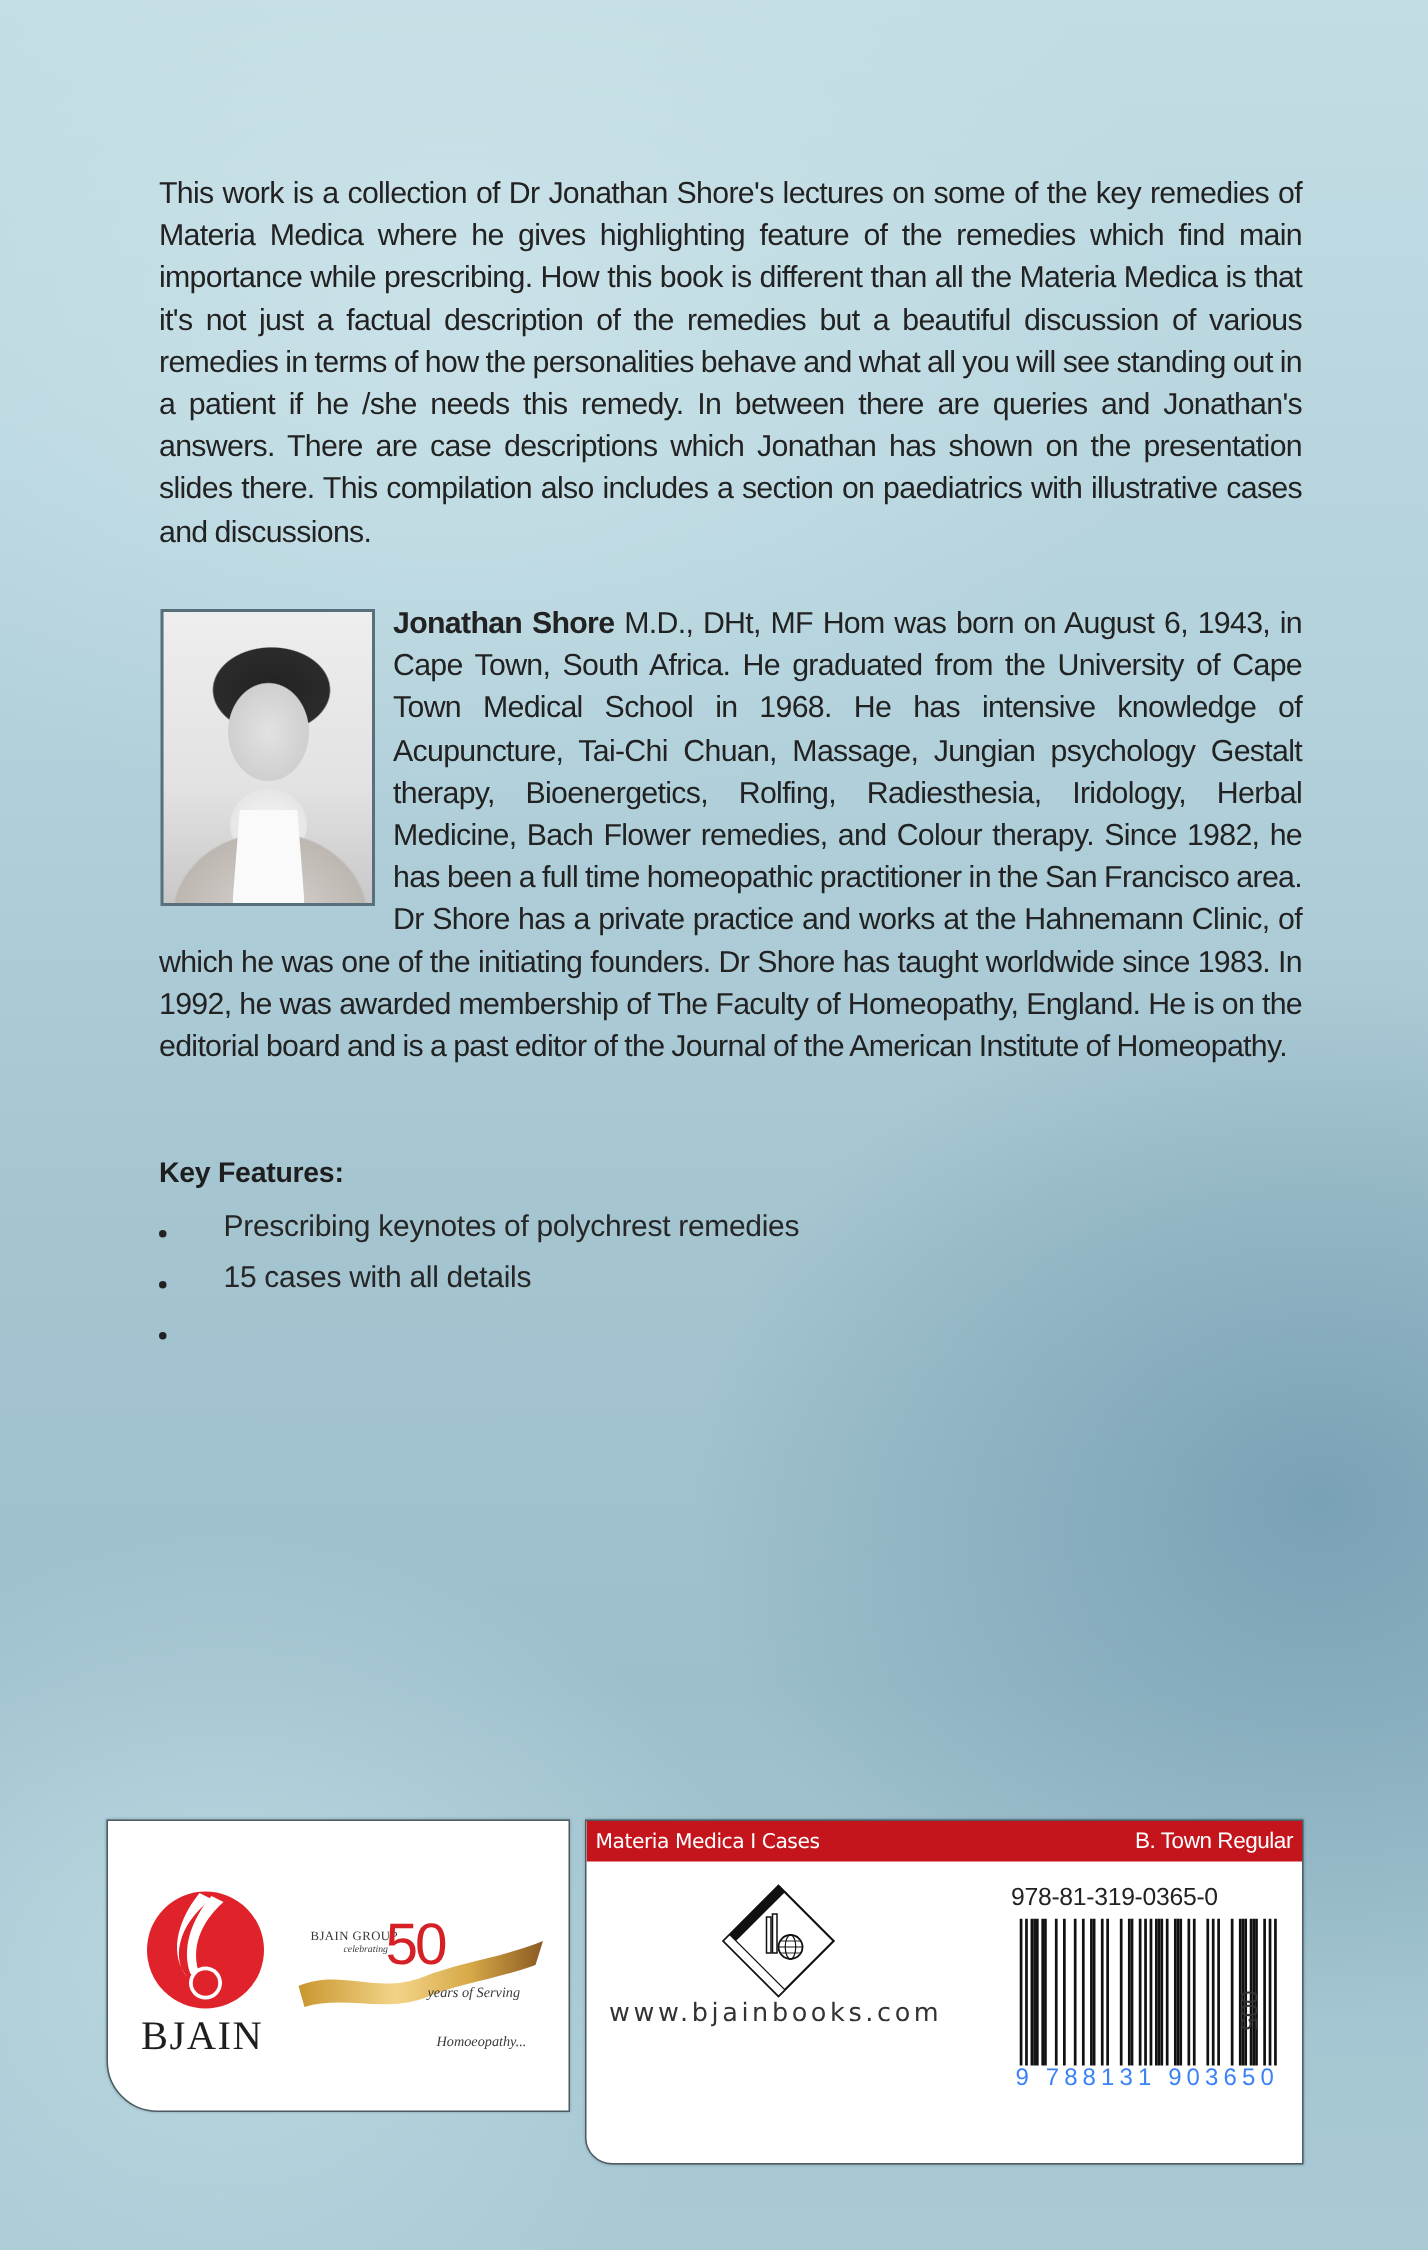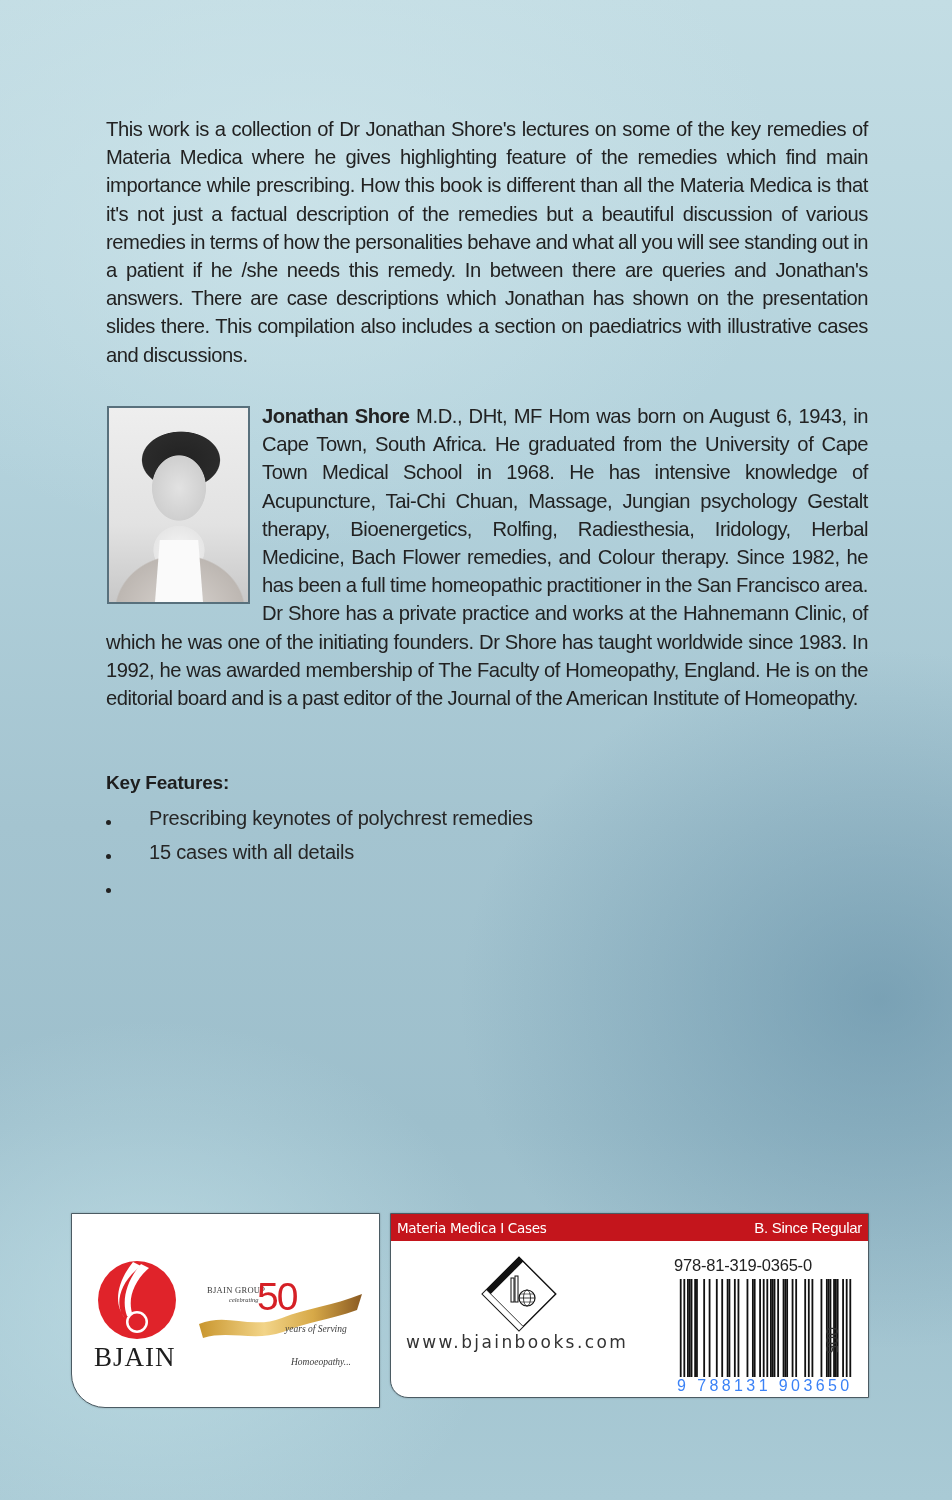--- a/index.html
+++ b/index.html
@@ -118,21 +118,21 @@
     font-weight: normal;
   }
   .anniv .years {
     position: absolute; left: 88px; top: 48px;
     font-family: "Liberation Serif", serif; font-style: italic; font-size: 9.5px; color: #3a3a3a; line-height: 11px;
   }
   .anniv .years span { display: block; }
   .anniv .years span + span { padding-left: 6px; margin-top: 22px; }
 
   .panel-right {
-    position: absolute; left: 390px; top: 1213px; width: 479px; height: 185px;
+    position: absolute; left: 390px; top: 1213px; width: 479px; height: 230px;
     background: #fff;
     border: 1.5px solid #4b5b63;
     border-radius: 0 0 0 18px;
     box-shadow: 0 0 2px rgba(0,0,0,0.25);
     overflow: hidden;
   }
   .red-bar {
     position: absolute; left: 0; top: 0; right: 0; height: 27px;
     background: #c4151c;
     color: #fff;
@@ -212,21 +212,21 @@
       <div class="years">
         <span>years of Serving</span>
         <span>Homoeopathy...</span>
       </div>
     </div>
   </div>
 
   <div class="panel-right">
     <div class="red-bar">
       <span class="cat">Materia Medica  I  Cases</span>
-      <span class="series">B. Since Regular</span>
+      <span class="series">B. Town Regular</span>
     </div>
 
     <svg class="pub-logo" viewBox="0 0 80 80">
       <g transform="rotate(45 40 40)">
         <rect x="14" y="14" width="52" height="52" fill="#fff" stroke="#111" stroke-width="1.4"></rect>
         <rect x="14" y="14" width="6" height="52" fill="#111"></rect>
         <rect x="14" y="60" width="52" height="6" fill="#fff" stroke="#111" stroke-width="0.8"></rect>
       </g>
       <rect x="32" y="24" width="3" height="24" fill="none" stroke="#111" stroke-width="1"></rect>
       <rect x="36" y="22" width="3" height="26" fill="none" stroke="#111" stroke-width="1"></rect>

